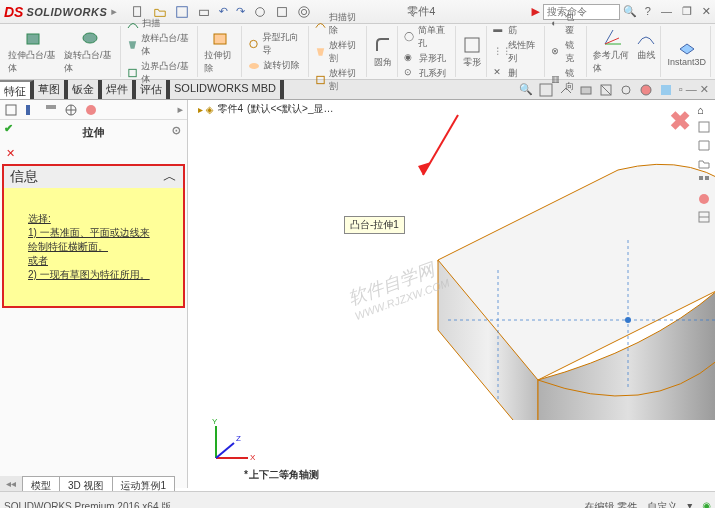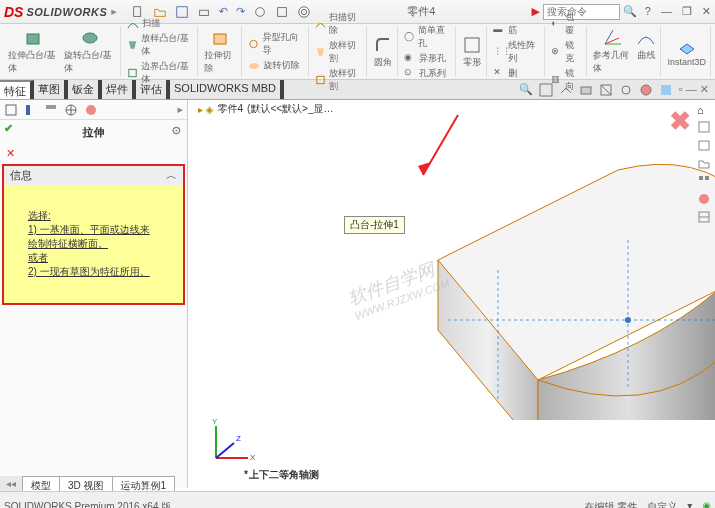--- a/index.html
+++ b/index.html
@@ -35,21 +35,21 @@
 
 
 .main { display: flex; height: 388px; position: relative; }
 .left-panel { width: 188px; border-right: 1px solid #ccc; background: #fafafa; display: flex; flex-direction: column; }
 .panel-toolbar { height: 20px; display: flex; gap: 6px; padding: 2px 4px; border-bottom: 1px solid #ddd; align-items: center; }
 .panel-toolbar .ico { width: 14px; height: 14px; }
 .panel-title { text-align: center; font-weight: bold; padding: 5px 0; position: relative; }
 .confirm-btns { position: absolute; left: 4px; top: 2px; display: flex; gap: 4px; }
 .close-x { color: #d22; padding: 2px 6px; cursor: pointer; }
 .info-box { border: 2px solid #d22; margin: 2px; }
-.info-hdr { background: #eee; padding: 2px 6px; font-size: 11px; display: flex; justify-content: space-between; }
+.info-hdr { background: #eee; padding: 2px 6px; font-size: 14px; display: flex; justify-content: space-between; }
 .info-body { background: #ffff99; padding: 24px; font-size: 10px; line-height: 1.4; text-decoration: underline; }
 
 .viewport { flex: 1; position: relative; background: #fff; }
 .crumb { position: absolute; top: 2px; left: 10px; font-size: 10px; display: flex; align-items: center; gap: 4px; }
 .triad { position: absolute; bottom: 20px; left: 18px; }
 .orient-lbl { position: absolute; bottom: 6px; left: 55px; font-size: 10px; font-weight: bold; font-family: Liberation Mono, monospace; }
 .right-bar { position: absolute; right: 0; top: 0; width: 20px; display: flex; flex-direction: column; gap: 4px; padding: 4px 2px; }
 .right-bar .ico { width: 14px; height: 14px; color: #888; }
 .big-x { position: absolute; right: 24px; top: 6px; color: #e88; font-size: 26px; font-weight: bold; }
 .tooltip { position: absolute; border: 1px solid #888; background: #ffffe0; padding: 1px 5px; font-size: 10px; }

